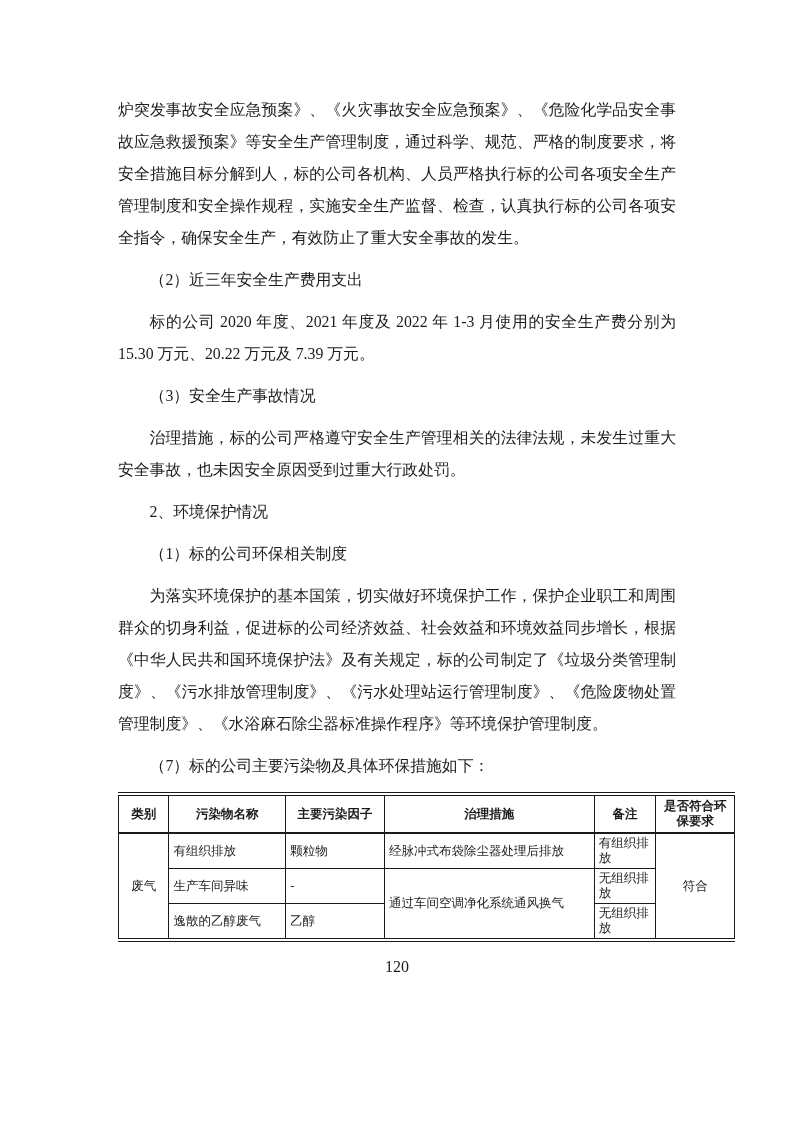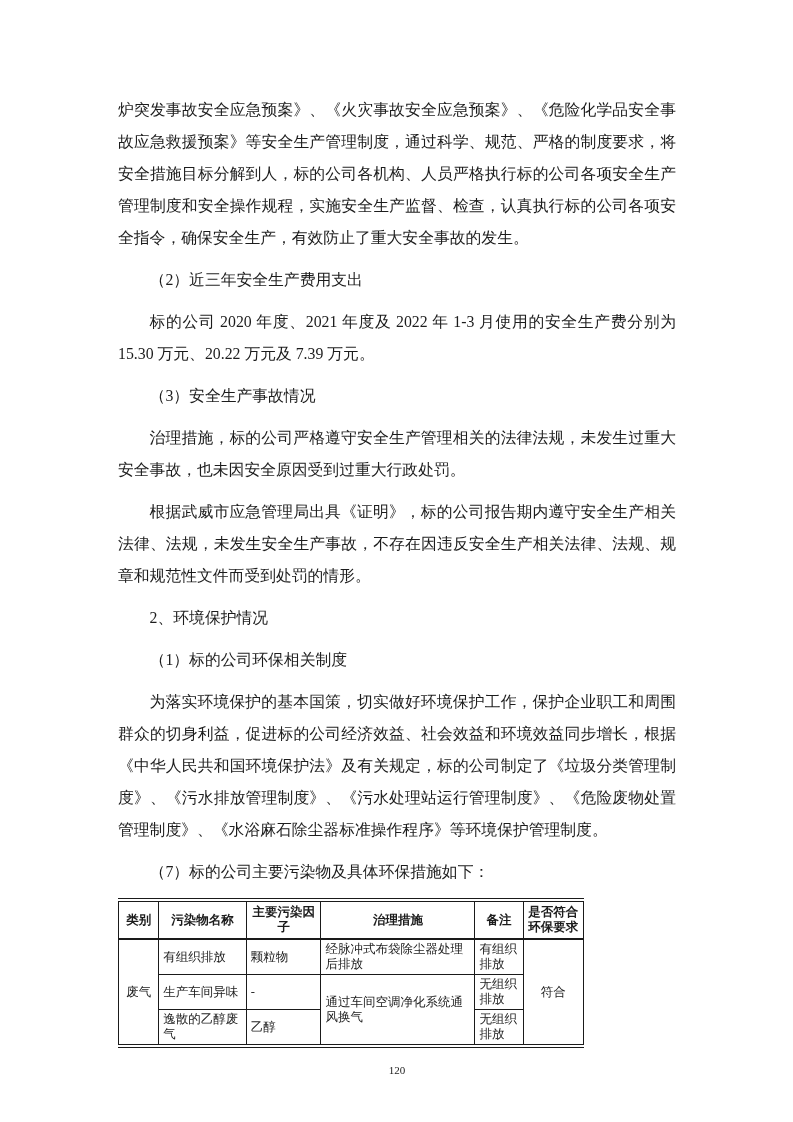--- a/index.html
+++ b/index.html
@@ -23,21 +23,21 @@
     line-height: 32px;
     text-align: justify;
     margin: 0 0 10px 0;
   }
   .para      { text-indent: 2em; }
   .para-cont { text-indent: 0; }
   .heading   { text-indent: 2em; text-align: left; font-family: Liberation Serif, serif; }
 
   table.pol-table {
     border-collapse: collapse;
-    width: 466px;
+    width: 617px;
     margin-top: 8px;
     font-size: 12.5px;
     color: #1c1c1c;
     border-top: 4px double #1a1a1a;
     border-bottom: 4px double #1a1a1a;
   }
   .pol-table th, .pol-table td {
     border: 1px solid #1a1a1a;
     padding: 2px 4px;
     line-height: 15px;
@@ -47,41 +47,40 @@
     font-weight: bold;
     text-align: center;
     height: 32px;
     border-bottom: 2px solid #1a1a1a;
   }
   .pol-table td { text-align: left; height: 28px; }
   .pol-table td.center { text-align: center; }
 
   .page-num {
     text-align: center;
-    font-size: 11px;
+    font-size: 16px;
     margin-top: 16px;
     color: #1c1c1c;
   }
 </style>
 </head>
 <body>
 
 <div class="page">
 
   <div class="block para-cont">炉突发事故安全应急预案》、《火灾事故安全应急预案》、《危险化学品安全事故应急救援预案》等安全生产管理制度，通过科学、规范、严格的制度要求，将安全措施目标分解到人，标的公司各机构、人员严格执行标的公司各项安全生产管理制度和安全操作规程，实施安全生产监督、检查，认真执行标的公司各项安全指令，确保安全生产，有效防止了重大安全事故的发生。</div>
 
   <div class="block heading">（2）近三年安全生产费用支出</div>
 
   <div class="block para">标的公司 2020 年度、2021 年度及 2022 年 1-3 月使用的安全生产费分别为 15.30 万元、20.22 万元及 7.39 万元。</div>
 
   <div class="block heading">（3）安全生产事故情况</div>
 
   <div class="block para">治理措施，标的公司严格遵守安全生产管理相关的法律法规，未发生过重大安全事故，也未因安全原因受到过重大行政处罚。</div>
 
-  <div class="block para">根据武威市应急管理局出具《证明》，标的公司报告期内遵守安全生产相关法律、法规，未发生安全生产事故，不存在因违反安全生产相关法律、法规、规章和规范性文件而受到处罚的情形。</div>
 
   <div class="block heading">2、环境保护情况</div>
 
   <div class="block heading">（1）标的公司环保相关制度</div>
 
   <div class="block para">为落实环境保护的基本国策，切实做好环境保护工作，保护企业职工和周围群众的切身利益，促进标的公司经济效益、社会效益和环境效益同步增长，根据《中华人民共和国环境保护法》及有关规定，标的公司制定了《垃圾分类管理制度》、《污水排放管理制度》、《污水处理站运行管理制度》、《危险废物处置管理制度》、《水浴麻石除尘器标准操作程序》等环境保护管理制度。</div>
 
   <div class="block heading">（7）标的公司主要污染物及具体环保措施如下：</div>
 
   <table class="pol-table">

